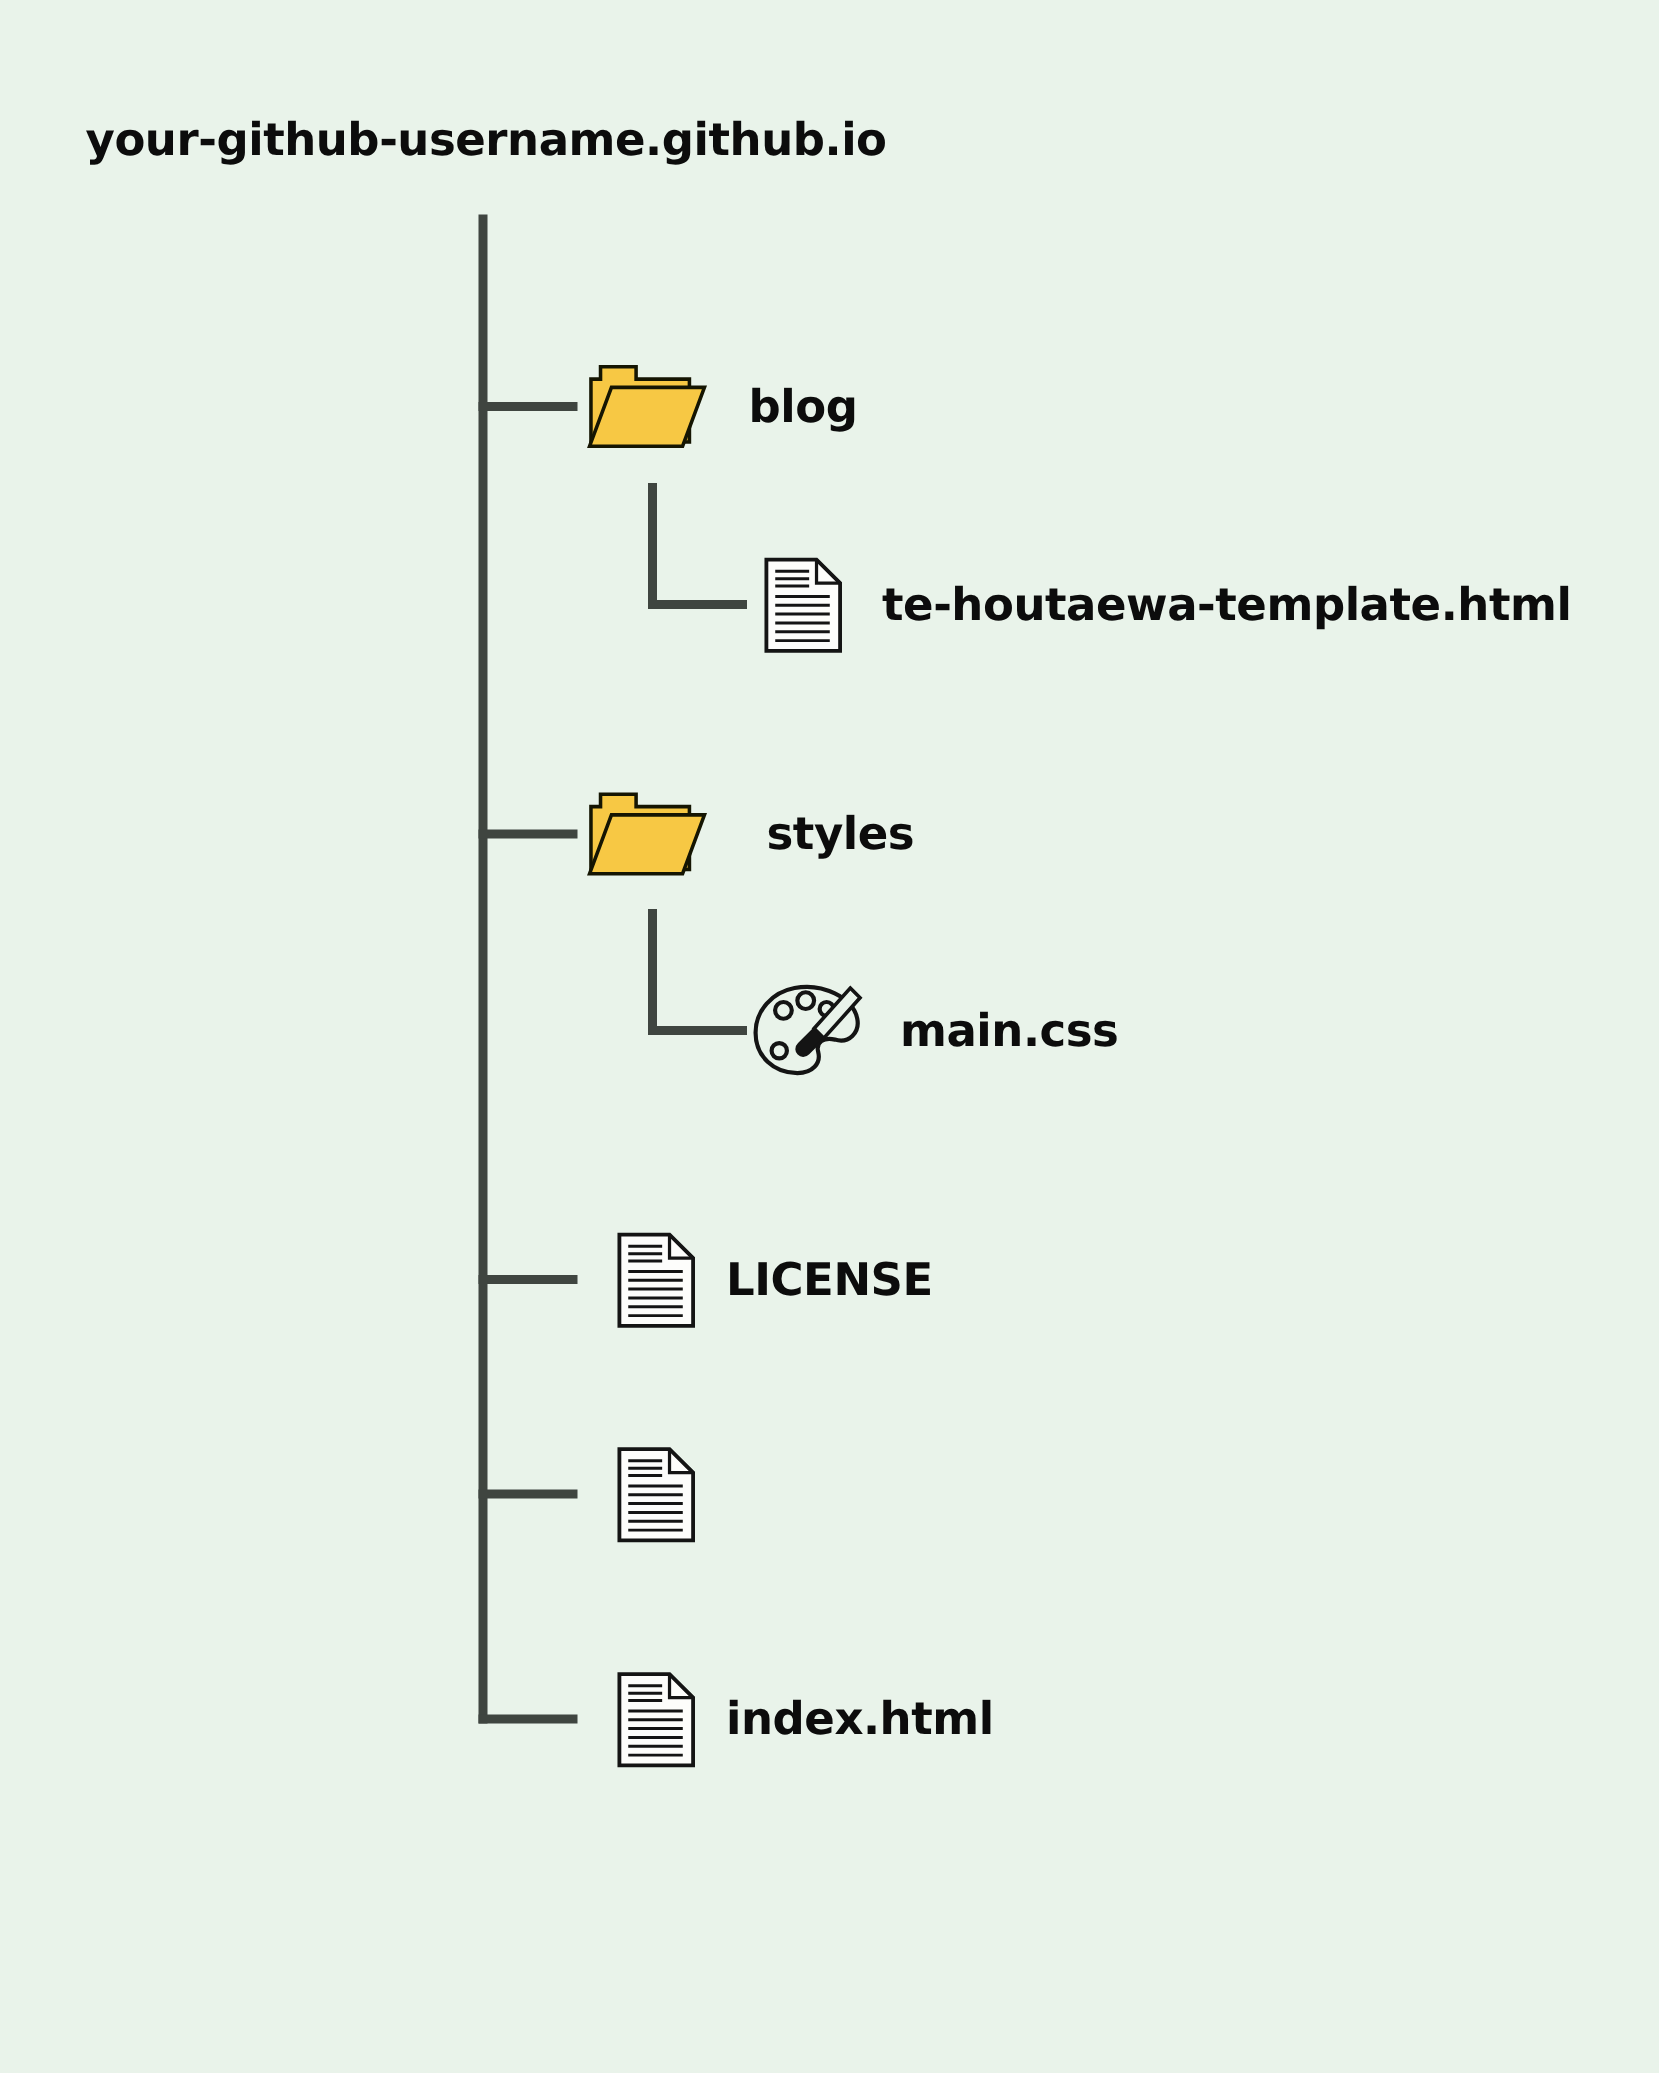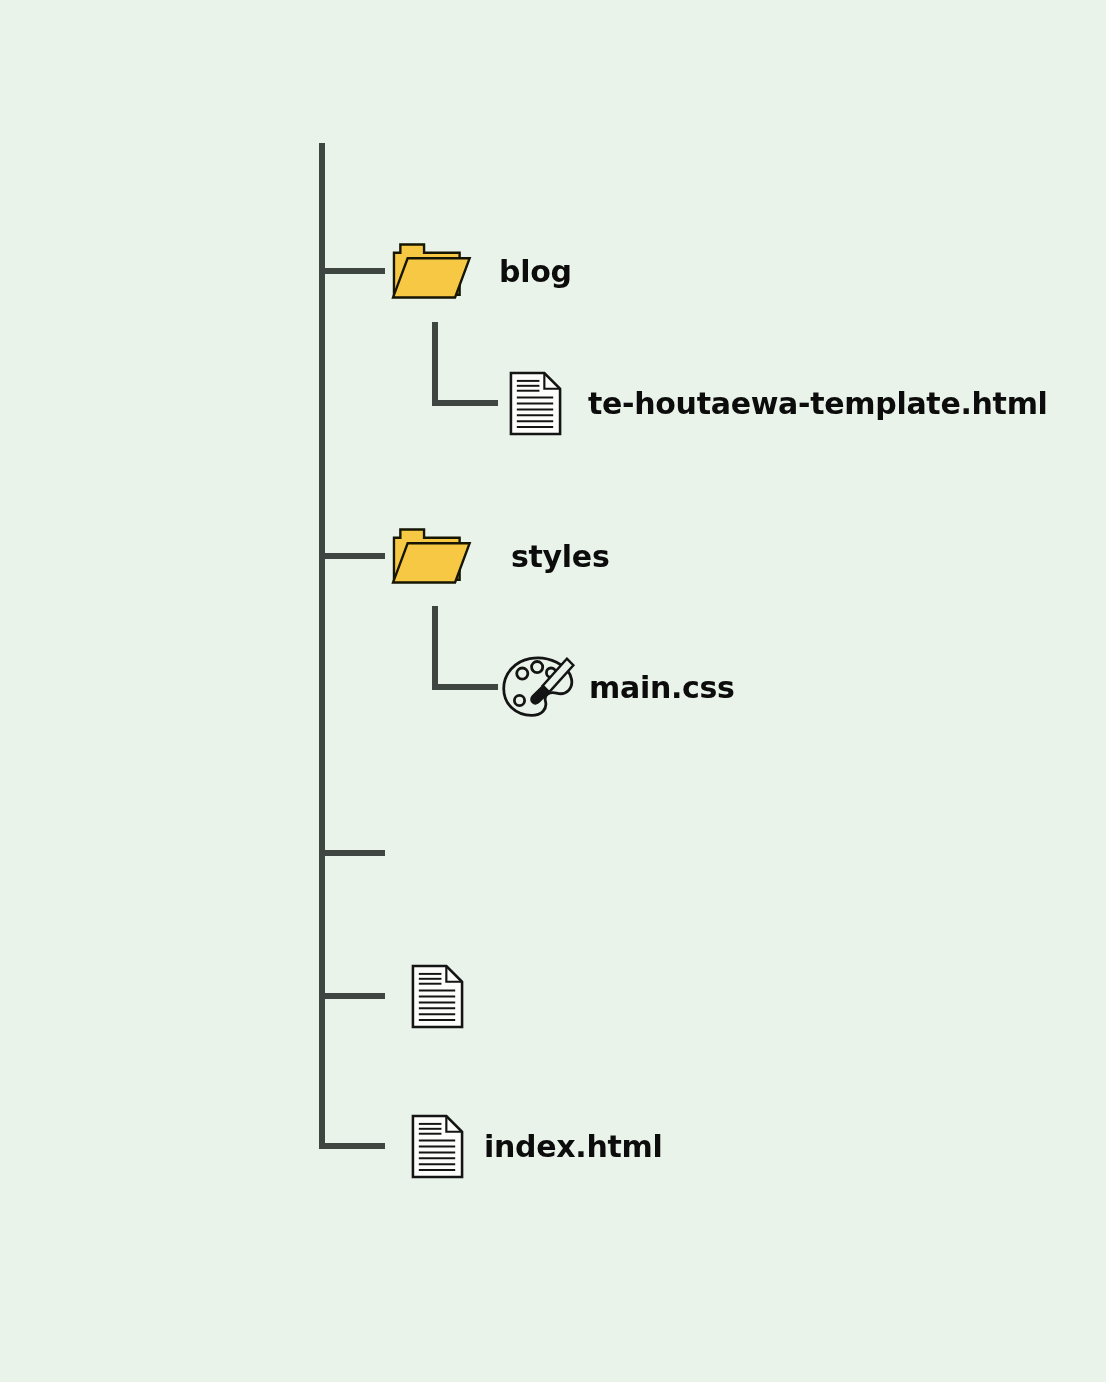--- a/index.html
+++ b/index.html
@@ -60,27 +60,28 @@
 
   #node-blog        {left:389px; top:240px;  height:62px;}
   #node-te-houtaewa {left:507px; top:370px;  height:66px;}
   #node-styles      {left:389px; top:525px;  height:62px;gap:30px;}
   #node-main-css    {left:500px; top:651px;  height:72px;}
   #node-license     {left:409px; top:820px;  height:66px;}
   #node-readme      {left:409px; top:963px;  height:66px;}
   #node-index       {left:409px; top:1113px; height:66px;justify-content:flex-end;}
 
   #node-te-houtaewa{gap:24px;}
-  #node-main-css{gap:11px;}
+  #node-main-css{gap:22px;}
 </style>
 </head>
 <body>
 
 <div id="canvas">
 
+  <div class="title">your-github-username.github.io</div>
 
   <div class="line" id="trunk"></div>
   <div class="line" id="branch-blog"></div>
   <div class="line" id="branch-styles"></div>
   <div class="line" id="branch-license"></div>
   <div class="line" id="branch-readme"></div>
   <div class="line" id="branch-index"></div>
   <div class="line" id="blog-sub-v"></div>
   <div class="line" id="blog-sub-h"></div>
   <div class="line" id="styles-sub-v"></div>
@@ -127,20 +128,38 @@
       <circle cx="24" cy="22" r="6" fill="none" stroke="var(--icon-stroke)" stroke-width="3"></circle>
       <circle cx="40" cy="15" r="6" fill="none" stroke="var(--icon-stroke)" stroke-width="3"></circle>
       <circle cx="55" cy="21" r="5" fill="none" stroke="var(--icon-stroke)" stroke-width="3"></circle>
       <circle cx="21" cy="51" r="5.5" fill="none" stroke="var(--icon-stroke)" stroke-width="3"></circle>
       <path d="M72 6 L79 13 L53 42 L46 35 Z" fill="var(--background)" stroke="var(--icon-stroke)" stroke-width="2.6"></path>
       <path d="M46 35 L53 42 L42 53 C37 58 30 51 35 46 Z" fill="var(--icon-stroke)" stroke="var(--icon-stroke)" stroke-width="1.5"></path>
     </svg>
     <span class="label">main.css</span>
   </div>
 
+  <div class="node" id="node-license">
+    <svg width="57" height="65" viewBox="0 0 58 66">
+      <path d="M4 2 L38 2 L54 18 L54 64 L4 64 Z" fill="var(--icon-fill)" stroke="var(--icon-stroke)" stroke-width="2.6"></path>
+      <path d="M38 2 L38 18 L54 18" fill="none" stroke="var(--icon-stroke)" stroke-width="2.2"></path>
+      <g stroke="var(--icon-stroke)" stroke-width="2">
+        <line x1="10" y1="10" x2="33" y2="10"></line>
+          <line x1="10" y1="15" x2="33" y2="15"></line>
+          <line x1="10" y1="20" x2="33" y2="20"></line>
+        <line x1="10" y1="27" x2="47" y2="27"></line>
+          <line x1="10" y1="33" x2="47" y2="33"></line>
+          <line x1="10" y1="39" x2="47" y2="39"></line>
+        <line x1="10" y1="45" x2="47" y2="45"></line>
+          <line x1="10" y1="51" x2="47" y2="51"></line>
+          <line x1="10" y1="57" x2="47" y2="57"></line>
+      </g>
+    </svg>
+    <span class="label">LICENSE</span>
+  </div>
 
   <div class="node" id="node-readme">
     <svg width="57" height="65" viewBox="0 0 58 66">
       <path d="M4 2 L38 2 L54 18 L54 64 L4 64 Z" fill="var(--icon-fill)" stroke="var(--icon-stroke)" stroke-width="2.6"></path>
       <path d="M38 2 L38 18 L54 18" fill="none" stroke="var(--icon-stroke)" stroke-width="2.2"></path>
       <g stroke="var(--icon-stroke)" stroke-width="2">
         <line x1="10" y1="10" x2="33" y2="10"></line>
           <line x1="10" y1="15" x2="33" y2="15"></line>
           <line x1="10" y1="20" x2="33" y2="20"></line>
         <line x1="10" y1="27" x2="47" y2="27"></line>

